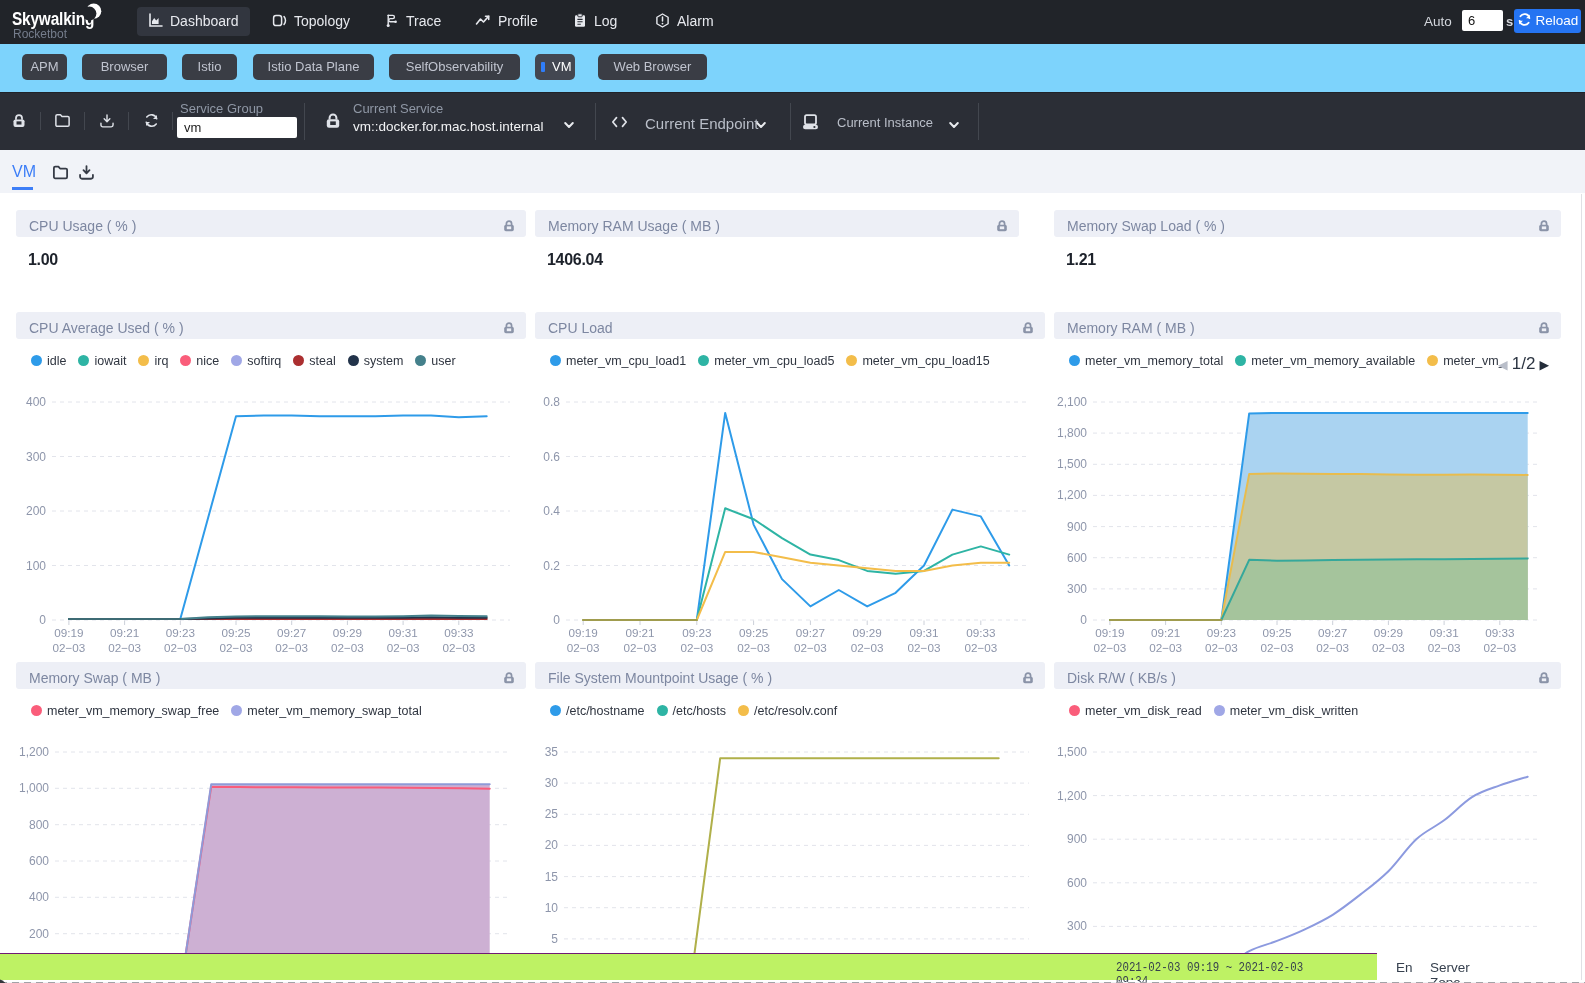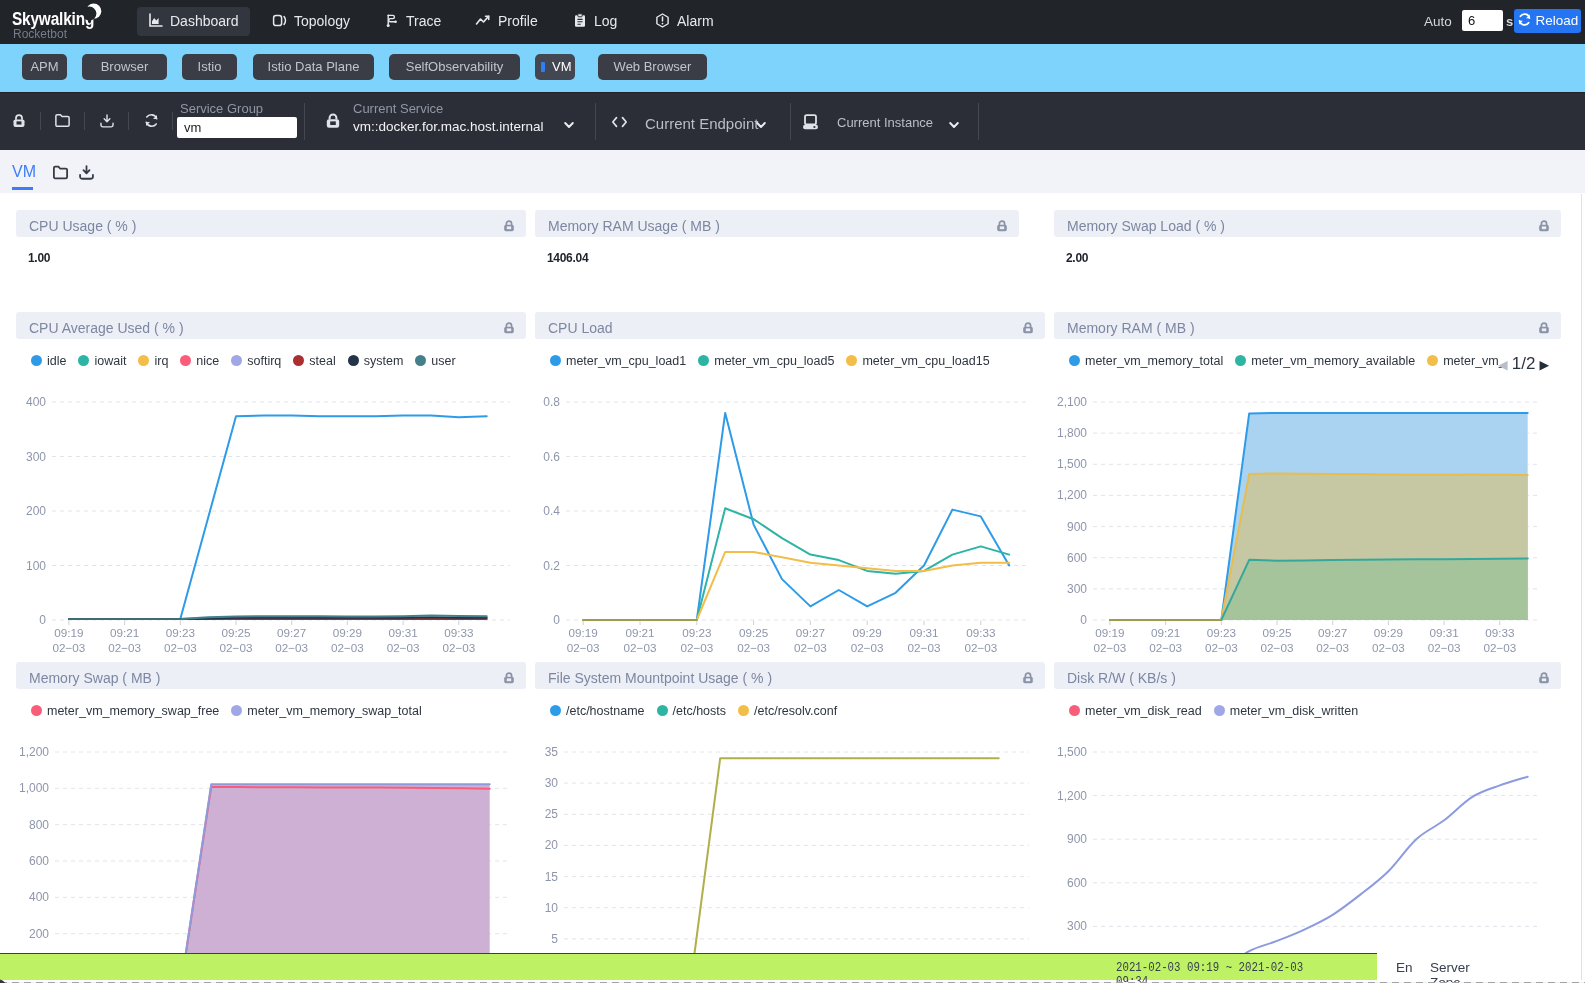--- a/index.html
+++ b/index.html
@@ -27,21 +27,21 @@
 .selval {position:absolute;top:26px;color:#f2f3f5;font-size:13.5px;white-space:nowrap}
 .sginput {position:absolute;left:177px;top:24px;width:120px;height:21px;background:#fff;border-radius:2px;font-size:13px;color:#222;line-height:21px;padding-left:7px}
 
 .toolbar {position:absolute;left:0;top:150px;width:1585px;height:43px;background:#f1f3f8}
 .vmtab {position:absolute;left:12px;top:13px;color:#3d7ef7;font-size:16px;font-weight:500}
 .vmunder {position:absolute;left:12px;top:37px;width:21px;height:3px;background:#3d7ef7}
 
 .panel {position:absolute;width:510px;background:#fff}
 .phead {position:absolute;left:0;top:0;width:510px;height:27px;background:#edeff6;border-radius:3px;color:#7d87a1;font-size:14px;line-height:27px;padding:5px 10px 0 13px;display:flex;justify-content:space-between;align-items:center}
 .phead svg {flex:none}
-.bigval {position:absolute;left:12px;top:41px;font-size:12px;font-weight:700;letter-spacing:-0.3px;color:#1d222b}
+.bigval {position:absolute;left:12px;top:41px;font-size:16px;font-weight:700;letter-spacing:-0.3px;color:#1d222b}
 .legend {position:absolute;left:15px;top:42px;width:480px;white-space:nowrap;font-size:12.5px;color:#2f3540}
 .li {margin-right:12px}
 .li i {display:inline-block;width:11px;height:11px;border-radius:50%;margin-right:5px;vertical-align:-1px}
 .pagin {font-size:12.5px;position:absolute;right:0;top:0px}
 .pgtext {font-size:17px;color:#2c3542;margin:0 4px}
 
 .footer {position:absolute;left:0;top:953px;width:1377px;height:27px;background:#bef264;border-top:1px solid #701a75;z-index:5}
 .ftime {position:absolute;left:1116px;top:7px;font-family:"Liberation Mono",monospace;font-size:12.5px;color:#36404e;transform:scaleX(0.86);transform-origin:0 0}
 .fen {position:absolute;left:1396px;top:6px;font-size:13.5px;color:#36404e}
 .fzone {position:absolute;left:1430px;top:6px;font-size:13.5px;color:#36404e}
@@ -192,21 +192,21 @@
   </div>
 <div class="panel" style="left:1054px;top:210px;height:96px;width:507px">
     <div class="phead" style="width:507px">
       <span>Memory Swap Load ( % )</span>
       <svg width="14" height="14" viewBox="0 0 14 14">
         <path d="M4.4 6 V4.7 a2.6 2.6 0 0 1 5.2 0 V6" fill="none" stroke="#8a93a8" stroke-width="1.7"></path>
         <rect x="2.2" y="5.7" width="9.6" height="6.6" rx="1.7" fill="#8a93a8"></rect>
         <rect x="4.8" y="7.4" width="4.4" height="2.8" fill="#edeff6"></rect>
       </svg>
     </div>
-    <div class="bigval">2.00</div>
+    <div class="bigval">1.21</div>
   </div>
 <div class="panel" style="left:16px;top:312px;height:343px;width:510px">
     <div class="phead" style="width:510px">
       <span>CPU Average Used ( % )</span>
       <svg width="14" height="14" viewBox="0 0 14 14">
         <path d="M4.4 6 V4.7 a2.6 2.6 0 0 1 5.2 0 V6" fill="none" stroke="#8a93a8" stroke-width="1.7"></path>
         <rect x="2.2" y="5.7" width="9.6" height="6.6" rx="1.7" fill="#8a93a8"></rect>
         <rect x="4.8" y="7.4" width="4.4" height="2.8" fill="#edeff6"></rect>
       </svg>
     </div>

